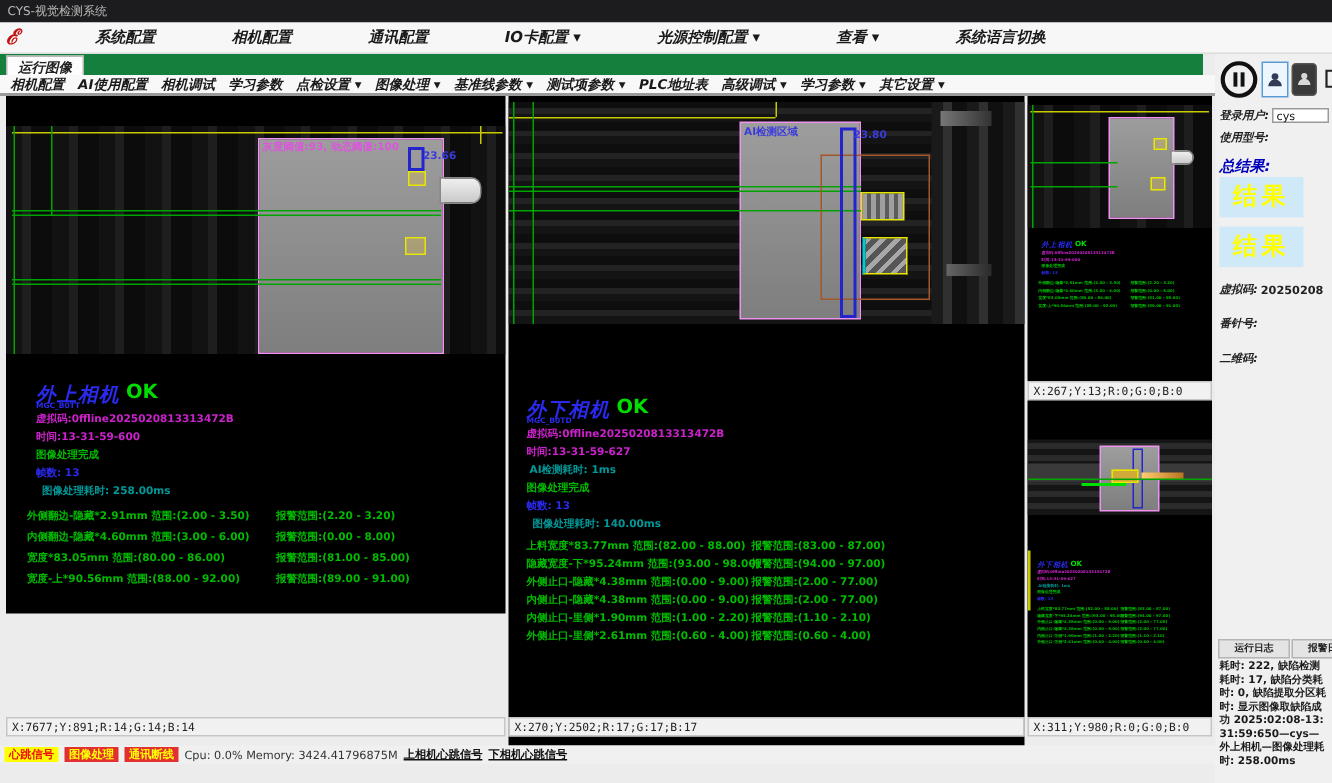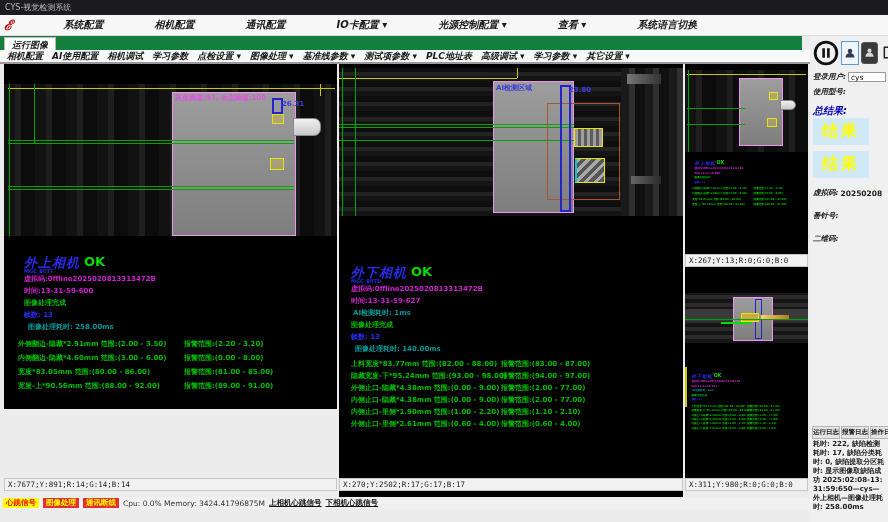--- a/index.html
+++ b/index.html
@@ -62,21 +62,21 @@
   .lblrow{position:absolute;left:3px;display:flex;align-items:center;gap:2px;}
   .plabel{font-size:7.5px;font-weight:700;font-style:italic;color:#222;white-space:nowrap;}
   .pinput{width:38px;height:10px;background:#fff;border:1px solid #9a9a9a;font-size:7.5px;
           line-height:10px;padding:0 2px;color:#111;box-sizing:border-box;}
   .totallbl{position:absolute;left:3px;font-size:10px;font-weight:700;font-style:italic;color:#0000bb;}
   .resultbox{position:absolute;left:3px;width:56px;height:27px;background:#cfe9f8;
              display:flex;align-items:center;justify-content:center;
              color:#ffff00;font-size:16px;font-weight:700;letter-spacing:3px;}
   .logtabs{position:absolute;left:2px;display:flex;gap:1px;}
   .logtab{font-size:6.5px;font-weight:700;color:#222;background:#e4e4e4;border:1px solid #b5b5b5;
-          padding:1px 0;white-space:nowrap;}
+          padding:1px 10px;white-space:nowrap;}
   .logtext{position:absolute;left:3px;width:72px;font-size:7px;line-height:9px;color:#1a1a1a;
            word-break:break-all;font-weight:700;}
   
   .bottombar{left:0;top:497px;width:810px;height:12px;background:#f0f0f0;
              display:flex;align-items:center;gap:4px;padding-left:3px;box-sizing:border-box;}
   .badge{font-size:7.5px;font-weight:700;padding:0 3px;line-height:10px;}
   .cputext{font-size:7.5px;color:#333;}
   .hb-link{font-size:7.5px;color:#111;text-decoration:underline;font-weight:700;}
   svg{display:block;}
 </style>
@@ -128,21 +128,21 @@
       <div class="panelgray" style="left:168px;top:8px;width:122px;height:142px;"></div>
       <div class="gline" style="left:4px;top:56px;width:286px;height:1px;"></div>
       <div class="gline" style="left:4px;top:59px;width:286px;height:1px;"></div>
       <div class="gline" style="left:4px;top:102px;width:286px;height:1px;"></div>
       <div class="gline" style="left:4px;top:105px;width:286px;height:1px;"></div>
       <div class="connector" style="left:289px;top:34px;width:26px;height:16px;"></div>
       <div class="ybox" style="left:268px;top:30px;width:10px;height:8px;"></div>
       <div class="ybox" style="left:266px;top:74px;width:12px;height:10px;"></div>
       <div class="bluerect" style="left:268px;top:14px;width:7px;height:12px;"></div>
       <span class="t pinklbl" style="left:171px;top:9px;">灰度阈值:93, 动态阈值:100</span>
-      <span class="t bluelbl" style="left:278px;top:16px;">26.31</span>
+      <span class="t bluelbl" style="left:278px;top:16px;">23.66</span>
     </div>
     <div class="overlay" style="top:190px;left:0;height:220px;">
       <span class="t cam-title" style="left:20px;top:0;">外上相机</span>
       <span class="t ok" style="left:80px;top:0;">OK</span>
       <span class="t sub" style="left:20px;top:14px;">MGC_B0TT</span>
       <span class="t mag" style="left:20px;top:20px;">虚拟码:0ffline2025020813313472B</span>
       <span class="t mag" style="left:20px;top:32px;">时间:13-31-59-600</span>
       <span class="t grn" style="left:20px;top:44px;">图像处理完成</span>
       <span class="t blu" style="left:20px;top:56px;">帧数: 13</span>
       <span class="t teal" style="left:24px;top:68px;">图像处理耗时: 258.00ms</span>

